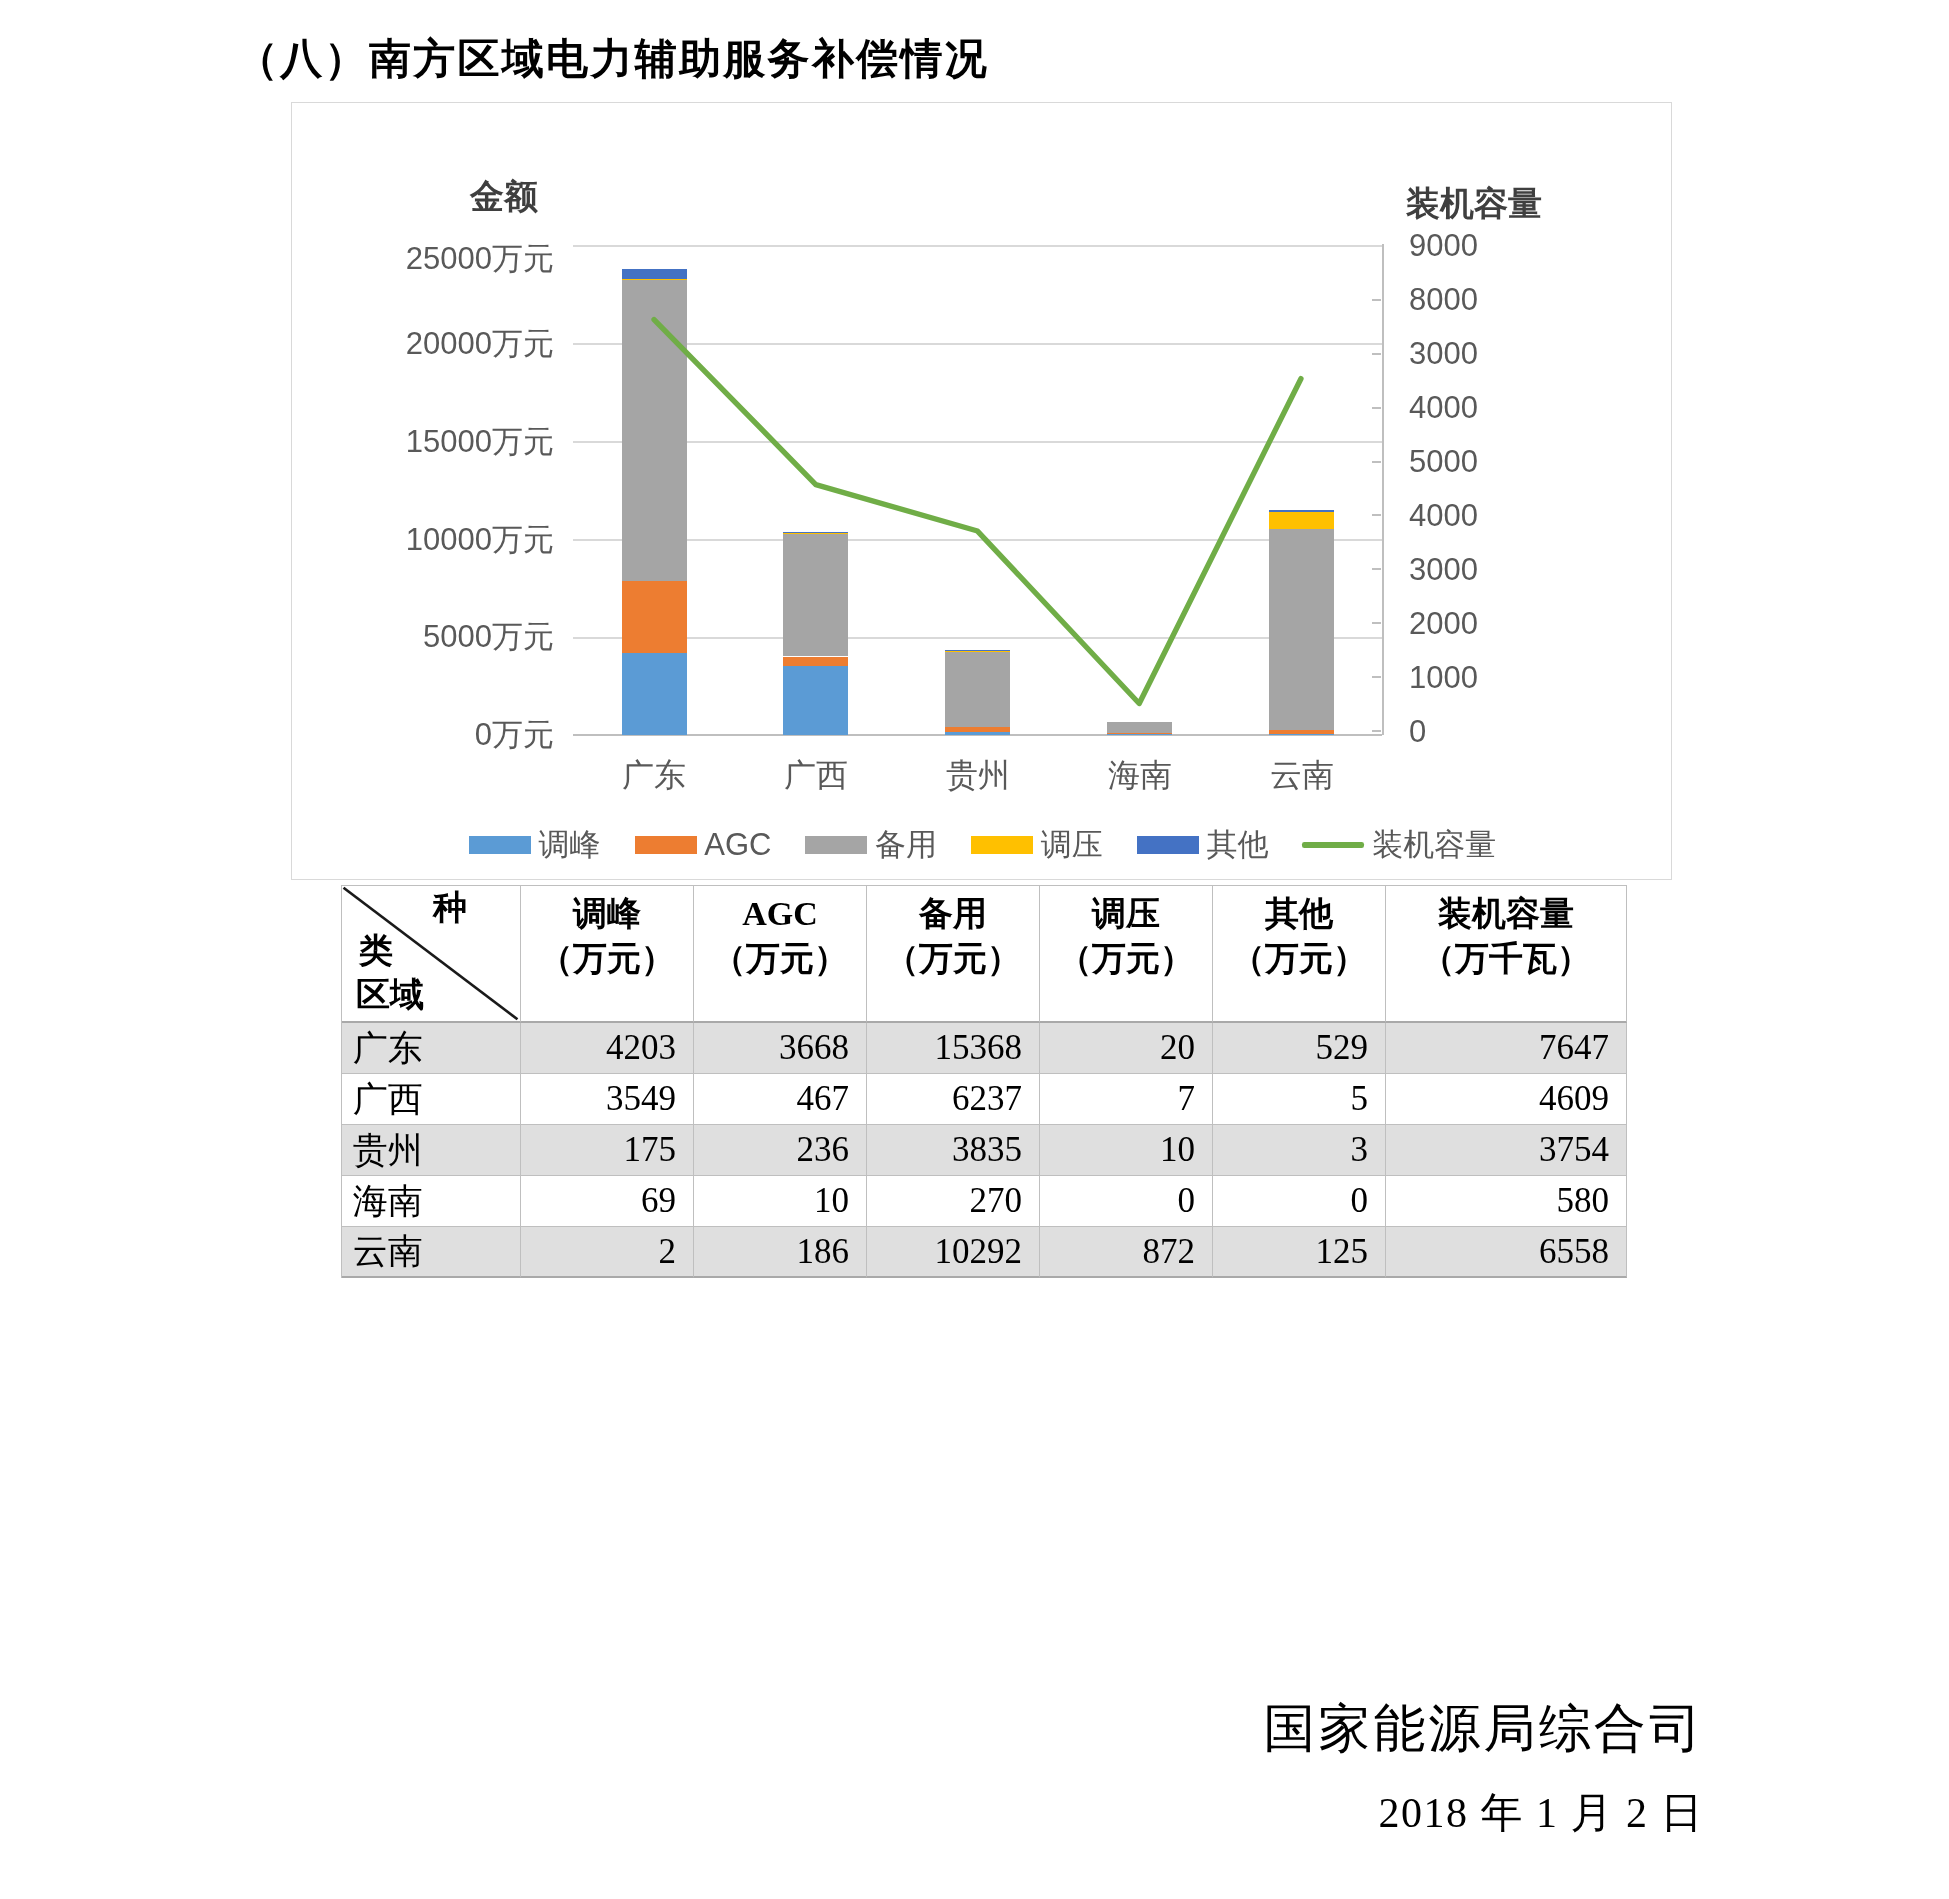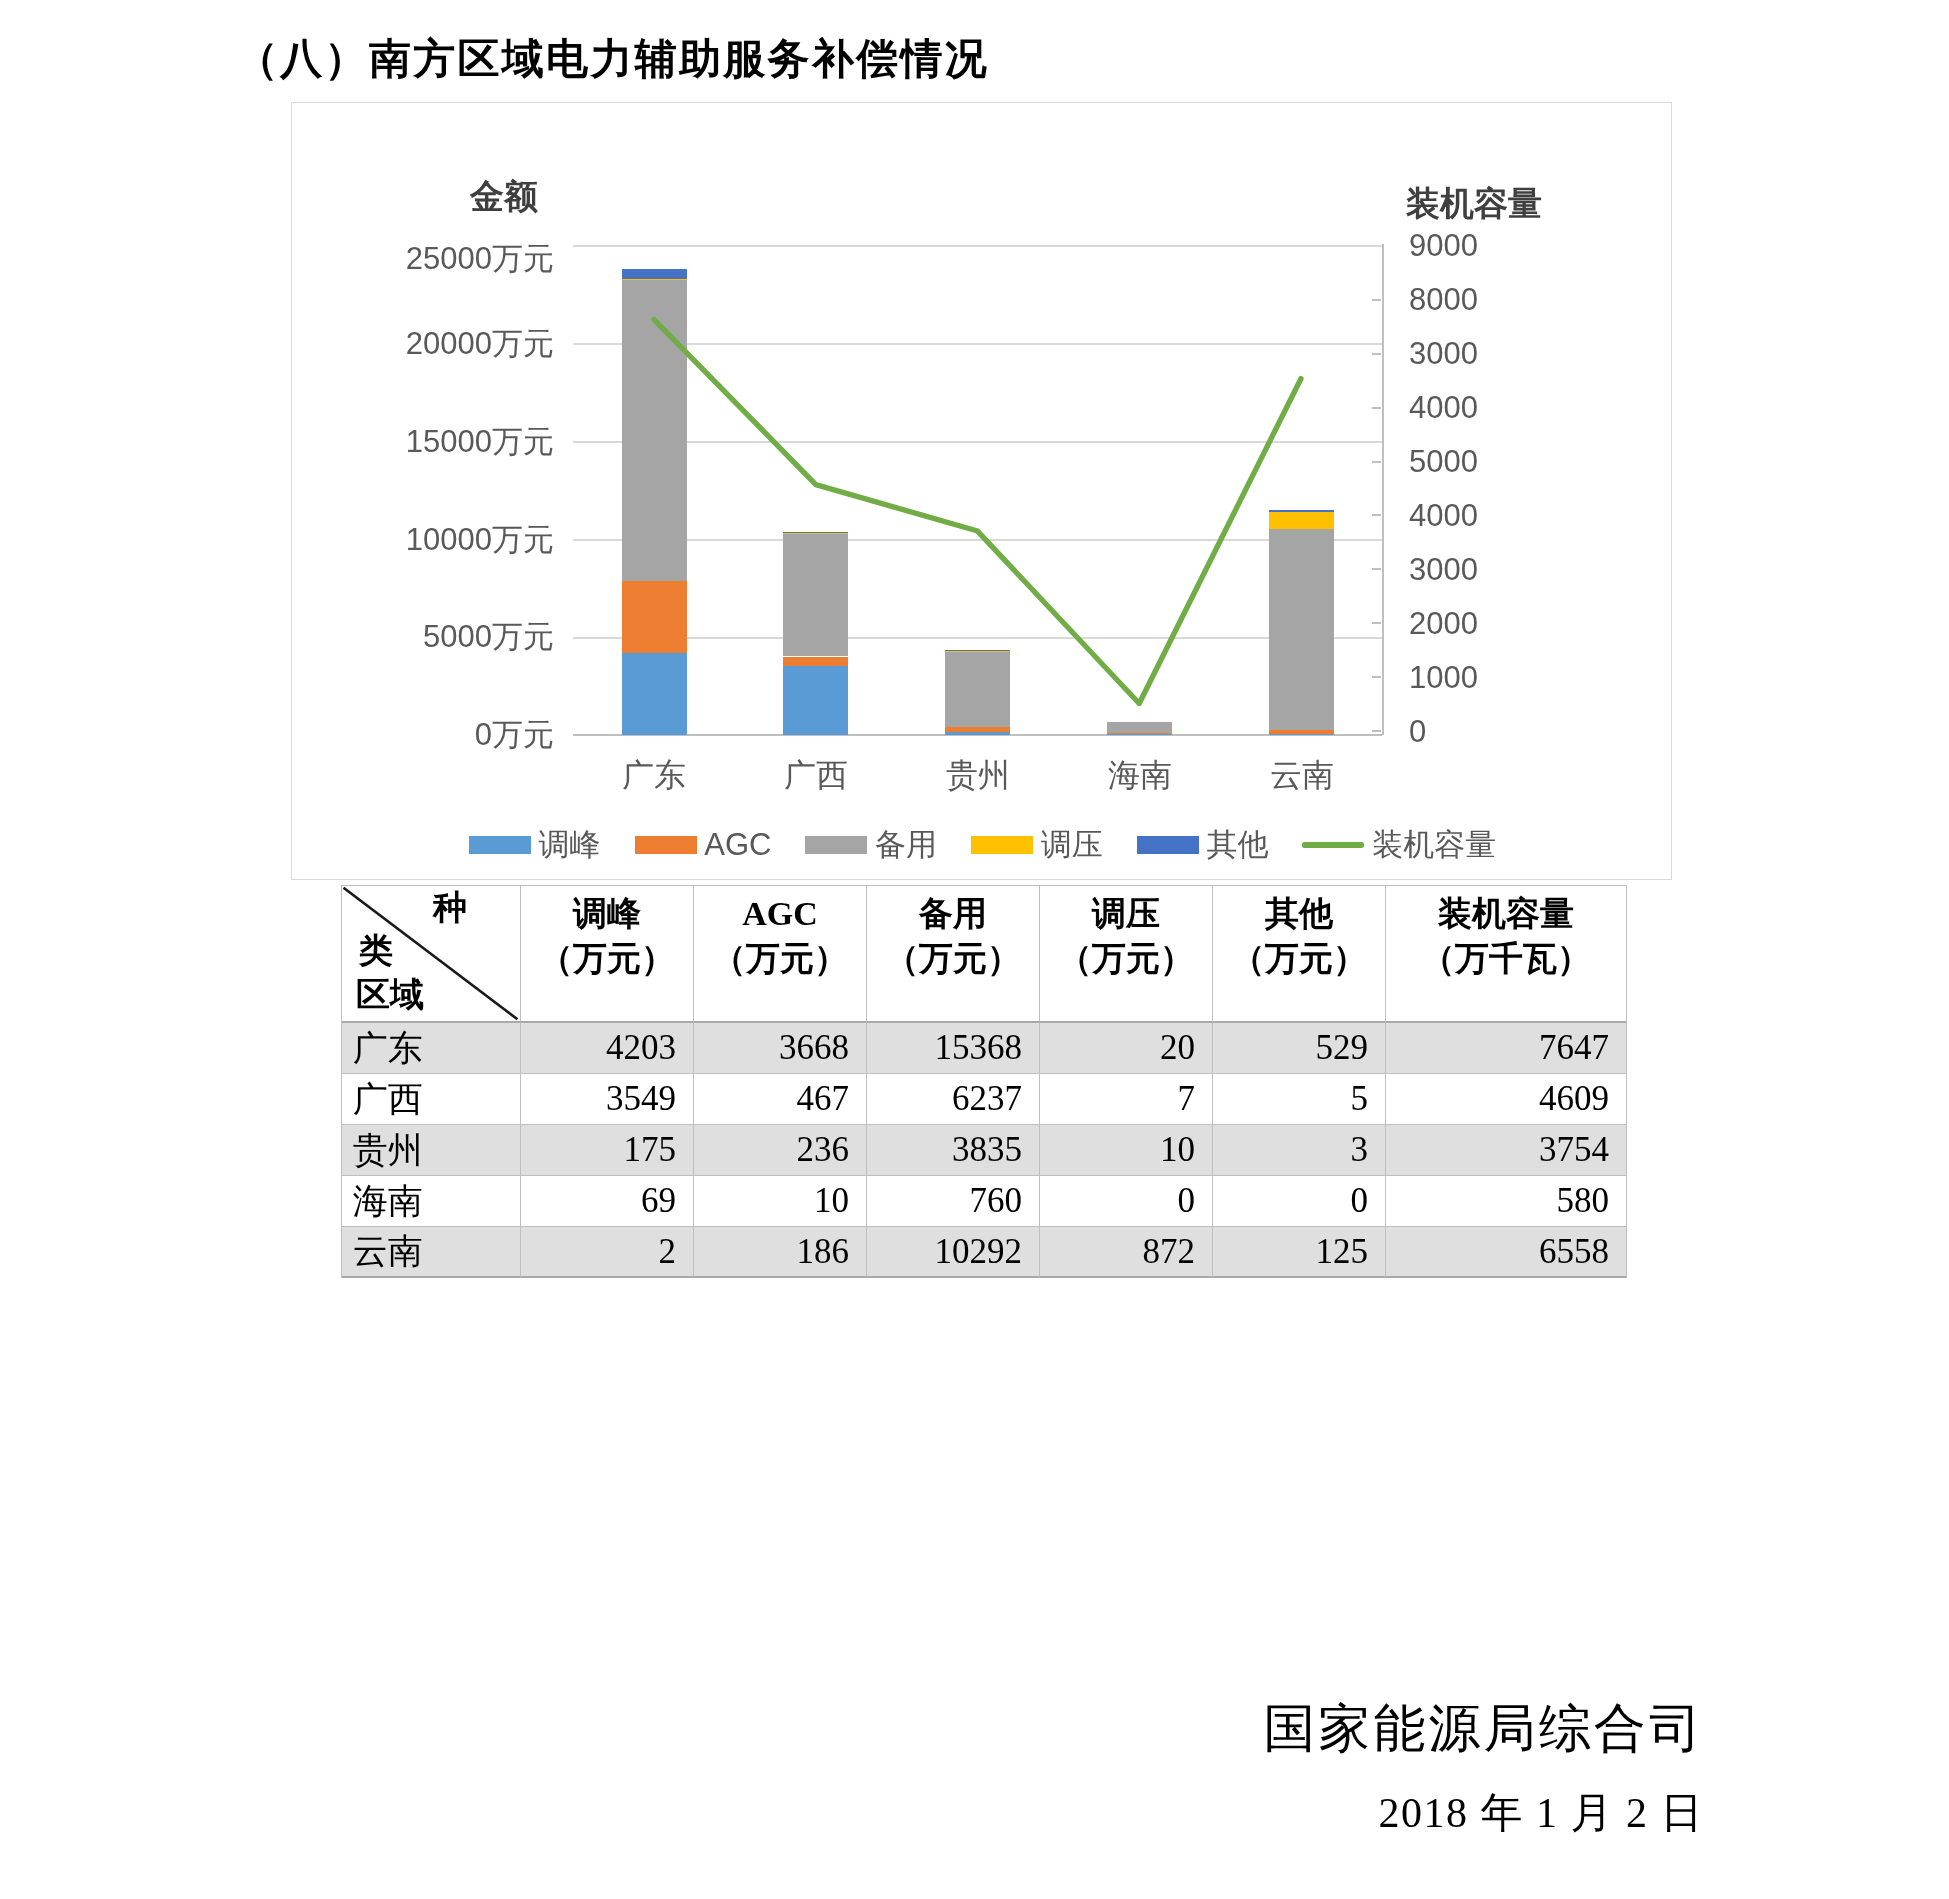--- a/index.html
+++ b/index.html
@@ -229,21 +229,21 @@
       <div class="cell dcell region row-shaded">贵州</div>
       <div class="cell dcell num row-shaded">175</div>
       <div class="cell dcell num row-shaded">236</div>
       <div class="cell dcell num row-shaded">3835</div>
       <div class="cell dcell num row-shaded">10</div>
       <div class="cell dcell num row-shaded">3</div>
       <div class="cell dcell num row-shaded">3754</div>
       <div class="cell dcell region">海南</div>
       <div class="cell dcell num">69</div>
       <div class="cell dcell num">10</div>
-      <div class="cell dcell num">760</div>
+      <div class="cell dcell num">270</div>
       <div class="cell dcell num">0</div>
       <div class="cell dcell num">0</div>
       <div class="cell dcell num">580</div>
       <div class="cell dcell region row-shaded lastrow">云南</div>
       <div class="cell dcell num row-shaded lastrow">2</div>
       <div class="cell dcell num row-shaded lastrow">186</div>
       <div class="cell dcell num row-shaded lastrow">10292</div>
       <div class="cell dcell num row-shaded lastrow">872</div>
       <div class="cell dcell num row-shaded lastrow">125</div>
       <div class="cell dcell num row-shaded lastrow">6558</div>

